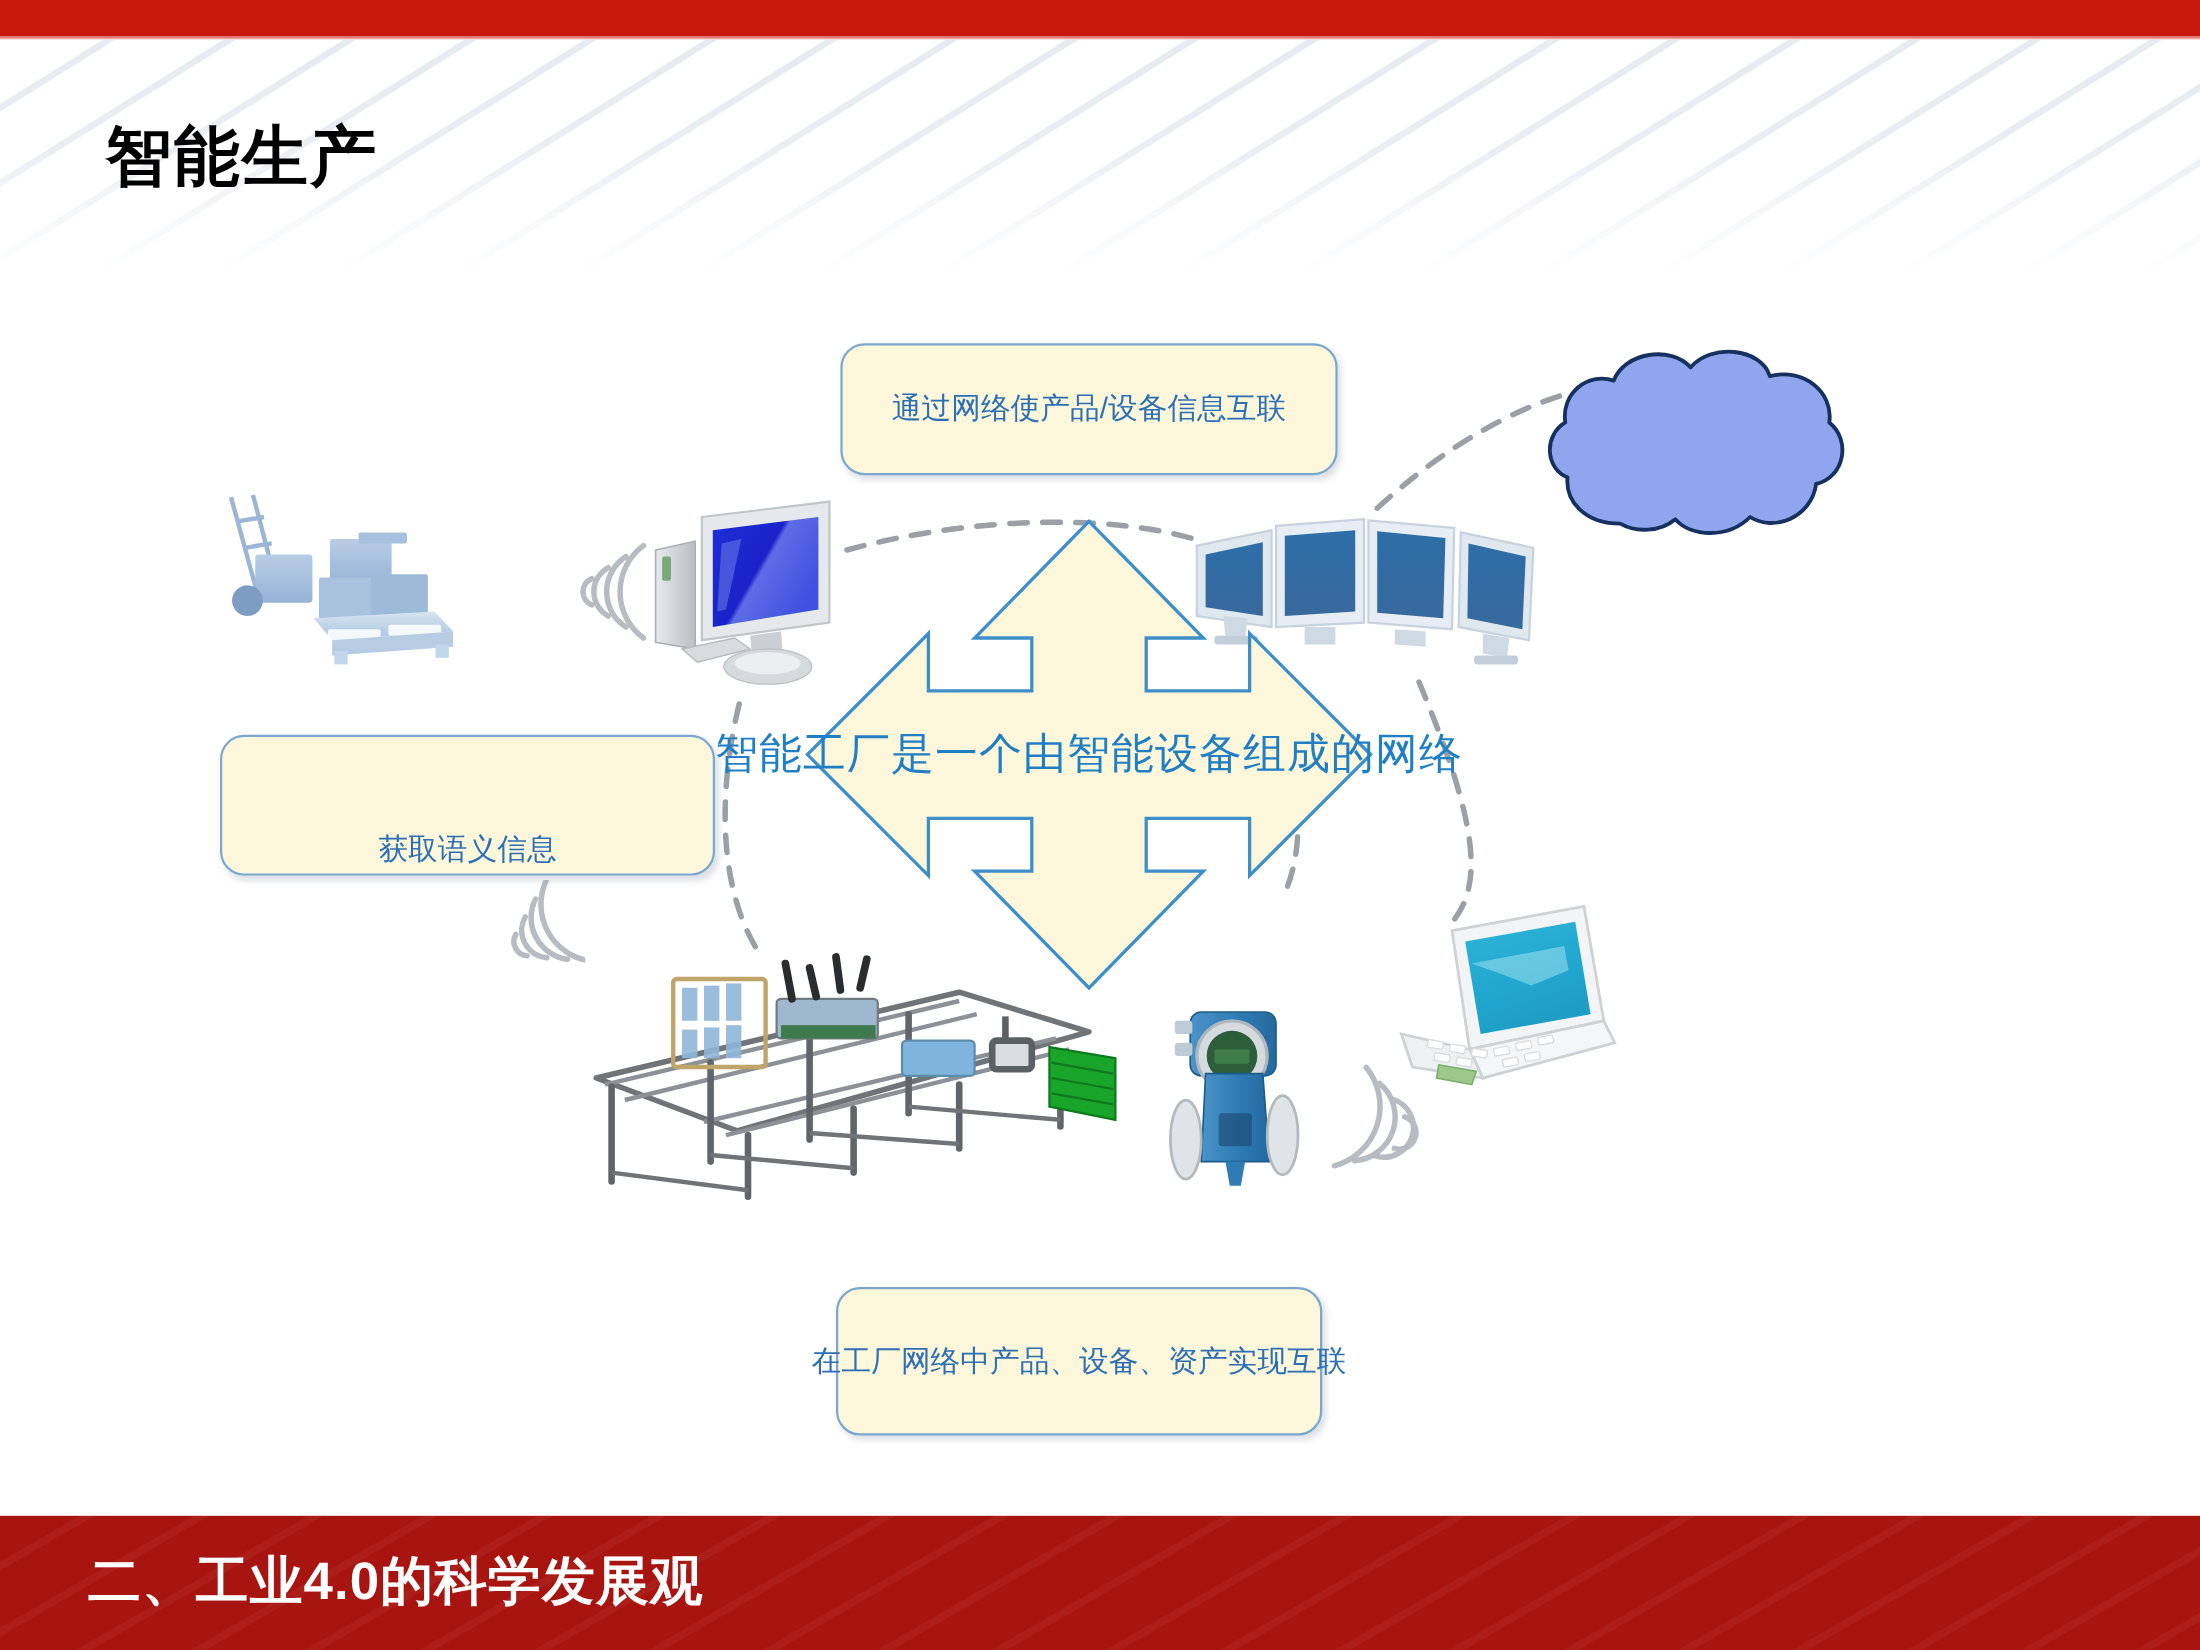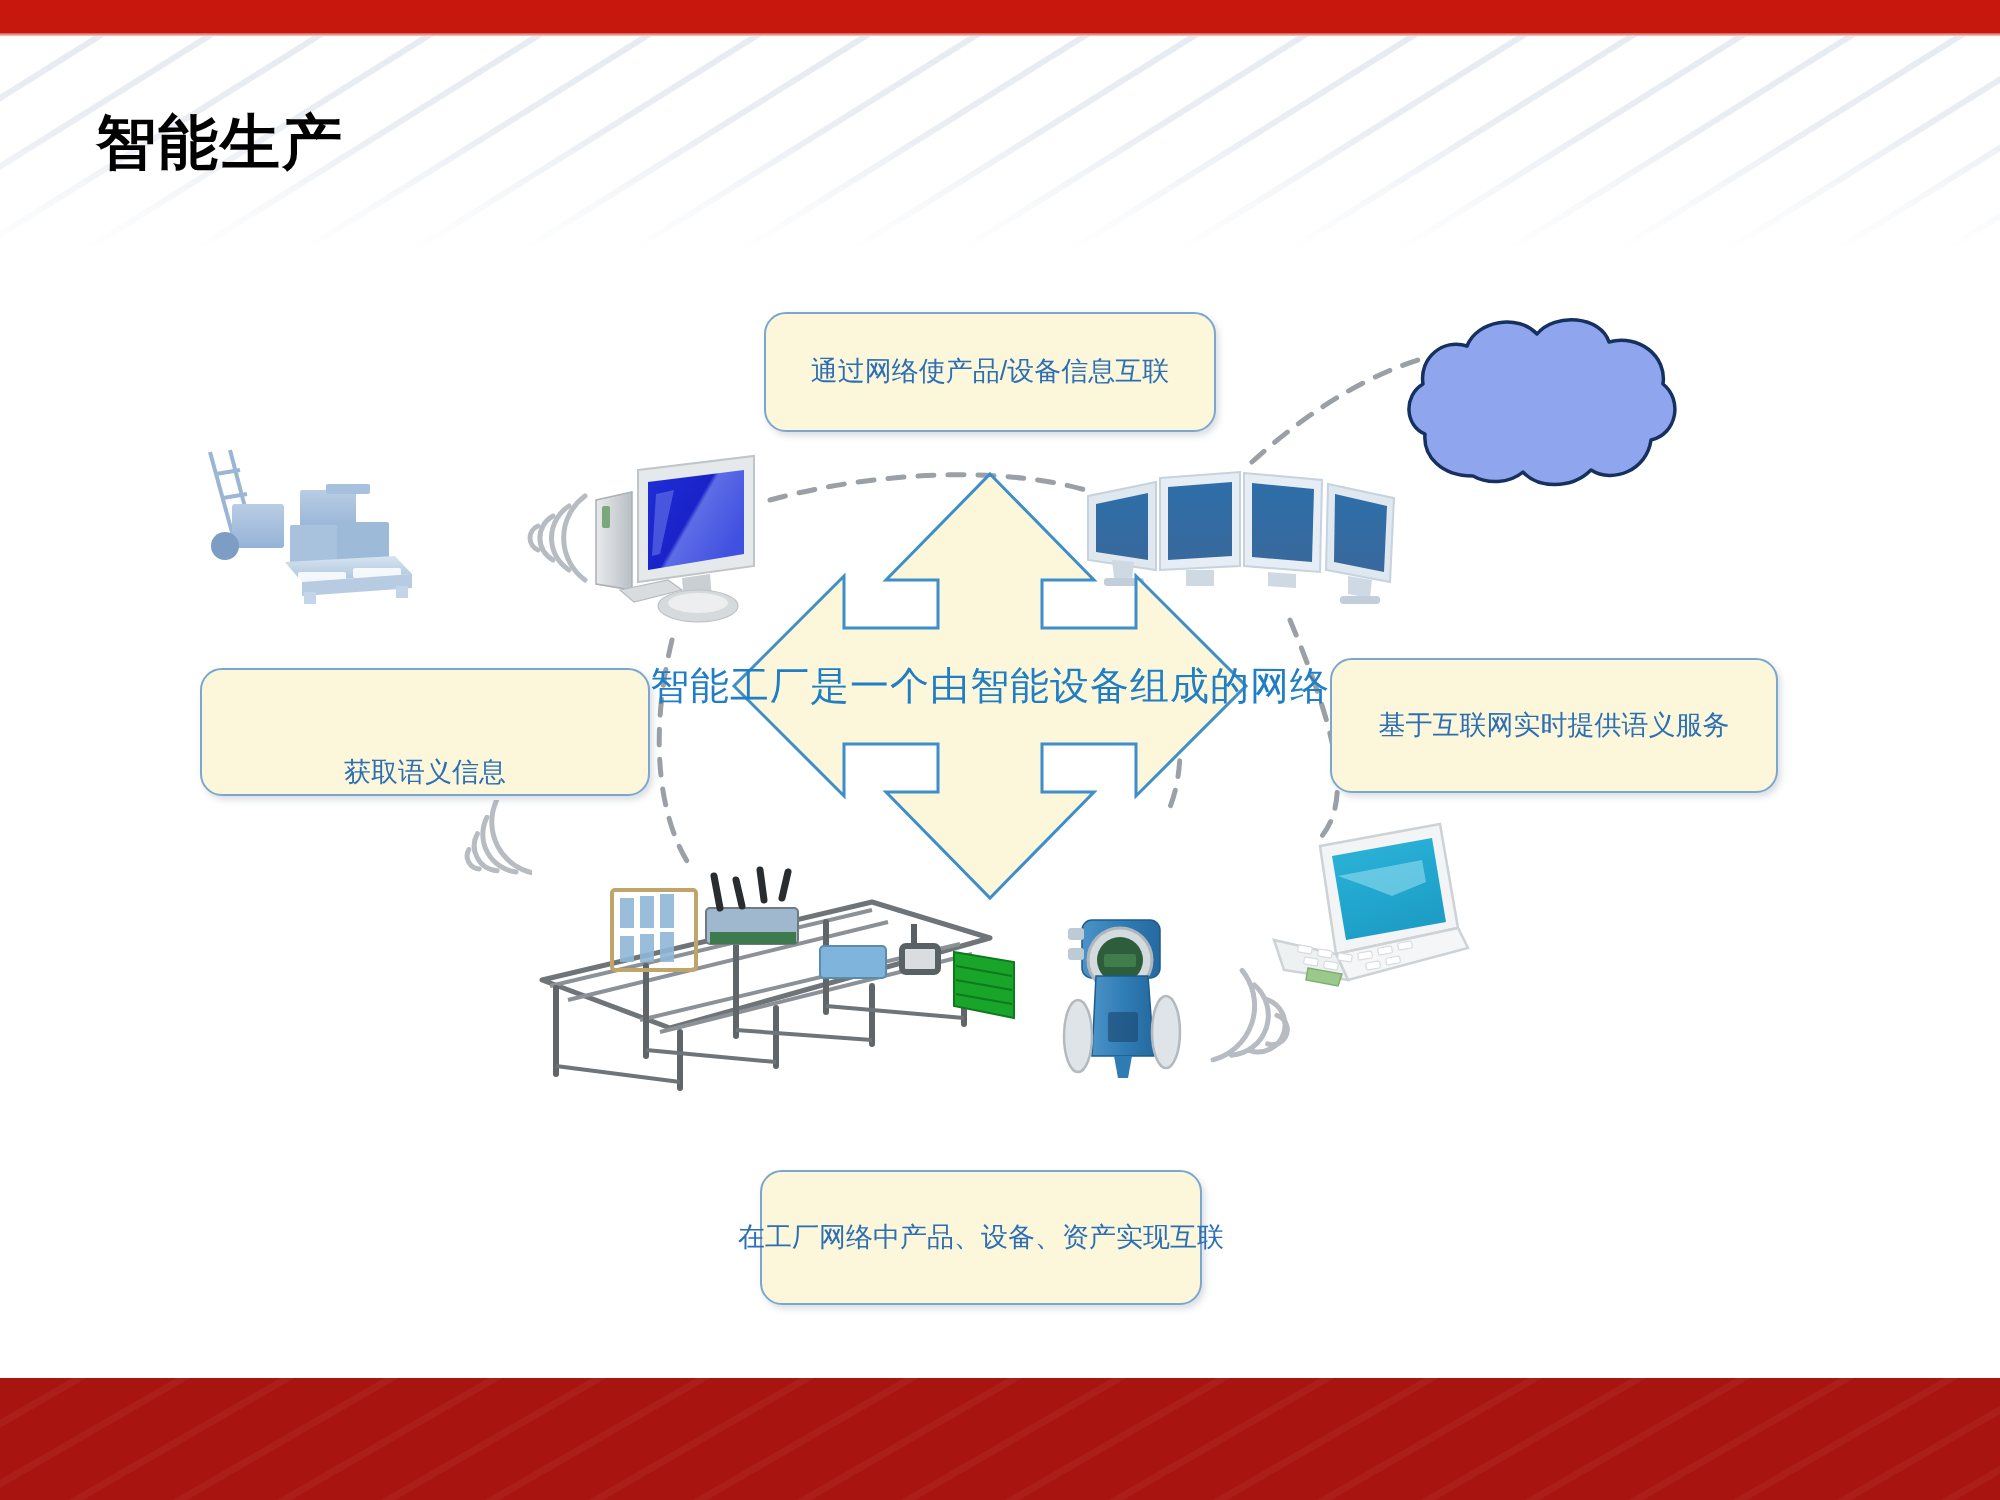--- a/index.html
+++ b/index.html
@@ -469,27 +469,24 @@
 
   <div class="callout" id="callout-top">
     <span>通过网络使产品/设备</span>
     <span>信息互联</span>
   </div>
 
   <div class="callout" id="callout-left">
     <span>获取语义信息</span>
   </div>
 
-  <div class="callout" id="callout-right">
-    <span>基于互联网</span>
-    <span>实时提供语义服务</span>
-  </div>
 
   <div class="callout" id="callout-bottom">
     <span>在工厂网络中</span>
     <span>产品、设备、资产实现互联</span>
   </div>
 
   <div class="bottom-band">
     <div class="bottom-band-tex"></div>
+    <div class="bottom-band-label">二、工业4.0的科学发展观</div>
   </div>
 
 </div>
 
 </body></html>

